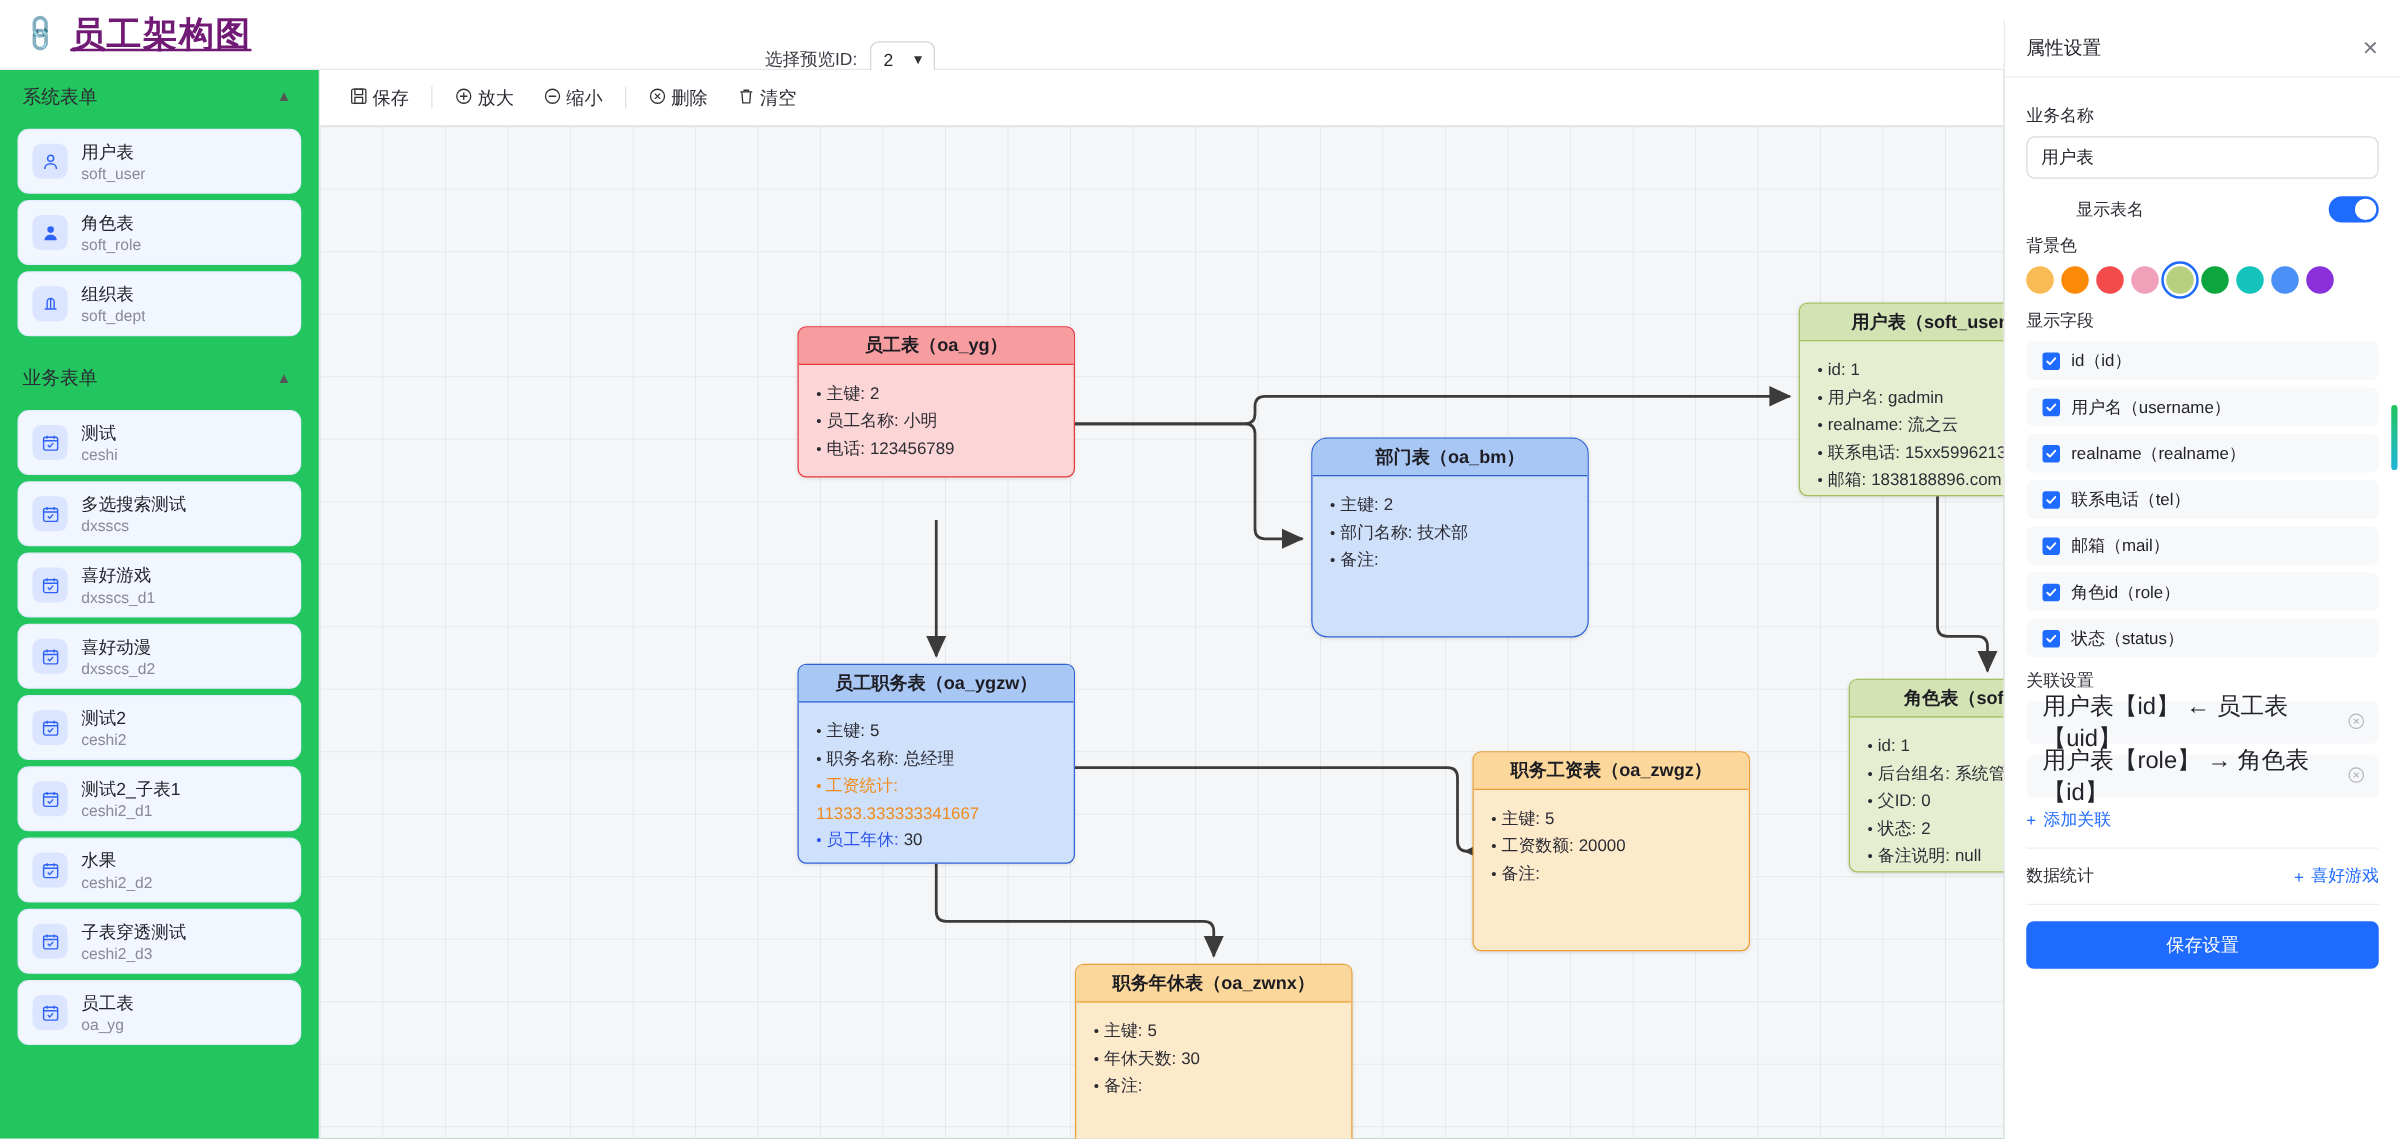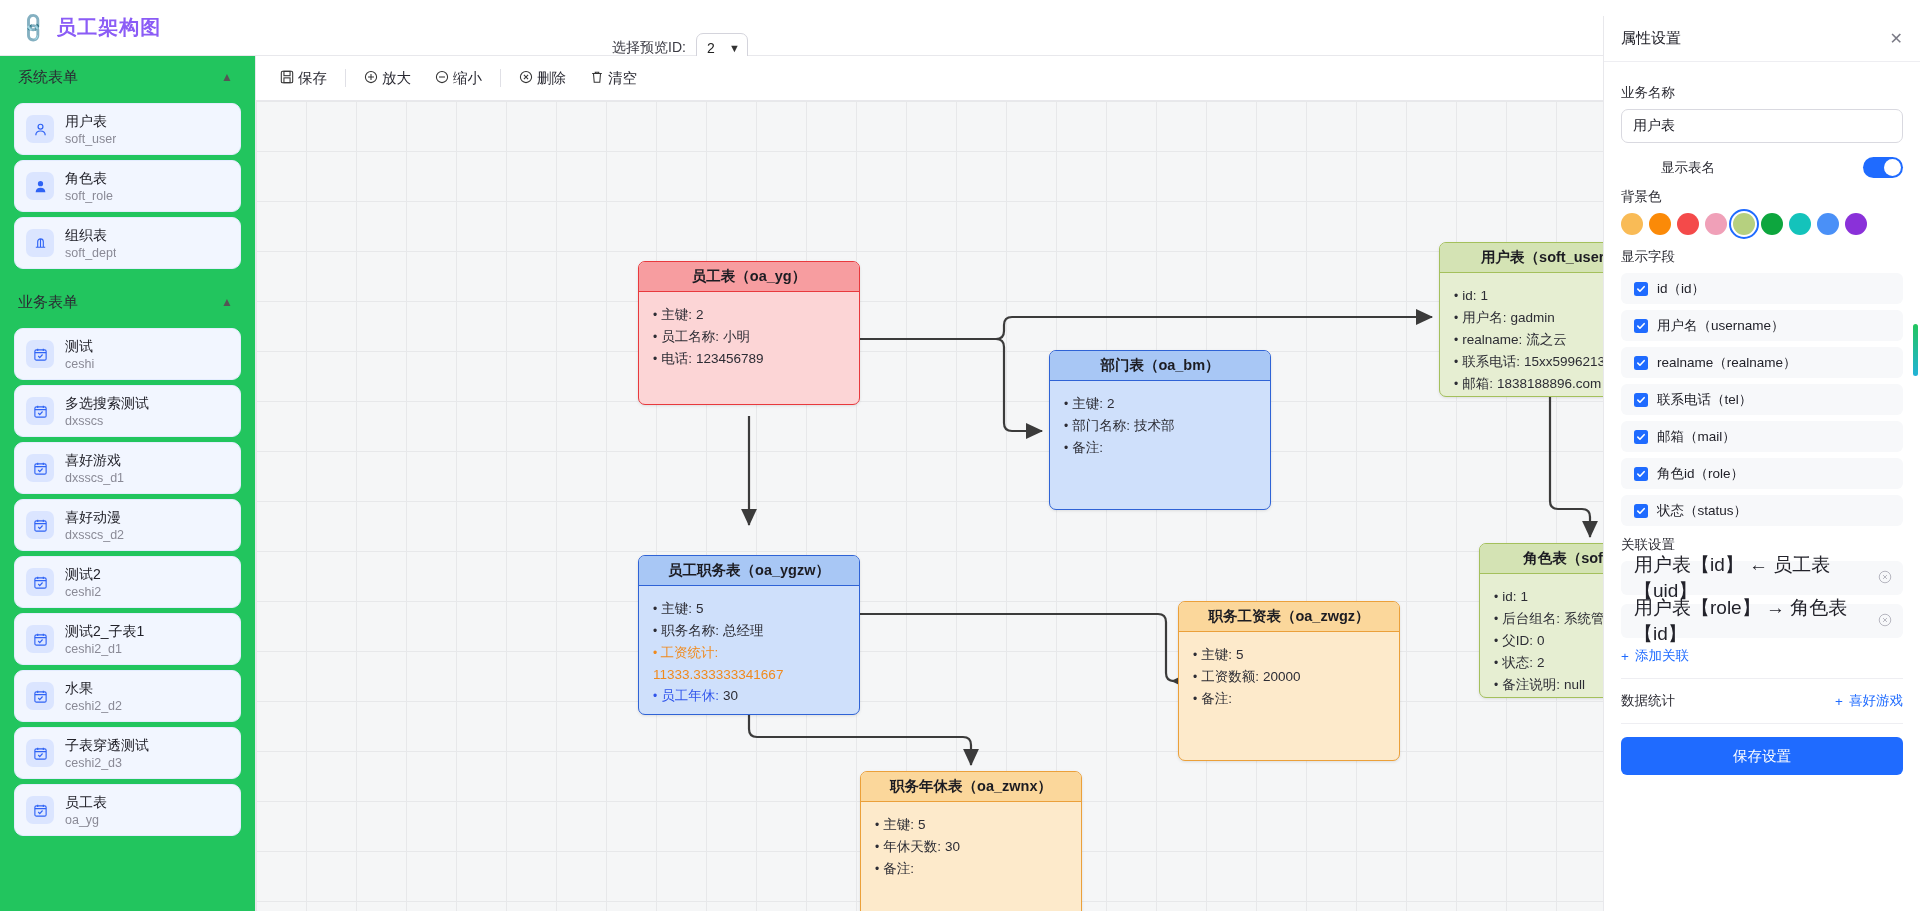--- a/index.html
+++ b/index.html
@@ -14,21 +14,21 @@
 
   
   .topbar {
     position: absolute; top: 0; left: 0; width: 1603px; height: 56px;
     background: #fff; border-bottom: 1px solid #e8e8ec;
     display: flex; align-items: center;
   }
   .brand { display: flex; align-items: center; gap: 10px; margin-left: 20px; }
   .link-icon { color: #2f54eb; font-size: 21px; line-height: 1; transform: rotate(-45deg); }
   .brand-title {
-    font-size: 20px; font-weight: bold; color: #8b5cf6; letter-spacing: 1px;
+    font-size: 28px; font-weight: bold; color: #701a75; letter-spacing: 1px; text-decoration: underline;
   }
   .preview-wrap {
     position: absolute; left: 612px; top: 0; height: 56px;
     display: flex; align-items: center; gap: 10px; margin-top: 20px;
   }
   .preview-label { font-size: 14px; color: #3b3b44; }
   .preview-select {
     width: 52px; height: 30px; border: 1px solid #d4d4dc; border-radius: 7px;
     background: #fff; display: flex; align-items: center; justify-content: space-between;
     padding: 0 7px 0 10px; font-size: 14px; color: #222; cursor: pointer;
@@ -431,41 +431,41 @@
           <path d="M1294,296 L1294,400 Q1294,408 1302,408 L1326,408 Q1334,408 1334,416 L1334,436"></path>
 
           <path d="M493,315 L493,424"></path>
 
           <path d="M604,513 L902,513 Q910,513 910,521 L910,572 Q910,580 918,580 L916,580"></path>
 
           <path d="M493,590 L493,628 Q493,636 501,636 L707,636 Q715,636 715,644 L715,664"></path>
         </g>
       </svg>
       <div id="nodes">
-          <div class="node n-red" style="left: 382px; top: 160px; width: 222px; height: 144px;">
+          <div class="node n-red" style="left: 382px; top: 160px; width: 222px; height: 121px;">
             <div class="node-head">员工表（oa_yg）</div>
             <div class="node-body">
               <div class="node-row">
                 <span class="bullet">•</span>
                 <span class="nr-key">主键:</span>
                 <span class="nr-val">2</span>
               </div>
               <div class="node-row">
                 <span class="bullet">•</span>
                 <span class="nr-key">员工名称:</span>
                 <span class="nr-val">小明</span>
               </div>
               <div class="node-row">
                 <span class="bullet">•</span>
                 <span class="nr-key">电话:</span>
                 <span class="nr-val">123456789</span>
               </div>
             </div>
           </div>
-          <div class="node n-blue" style="left: 793px; top: 249px; width: 222px; height: 160px;">
+          <div class="node n-blue" style="left: 793px; top: 249px; width: 222px; height: 160px; border-radius: 13px;">
             <div class="node-head">部门表（oa_bm）</div>
             <div class="node-body">
               <div class="node-row">
                 <span class="bullet">•</span>
                 <span class="nr-key">主键:</span>
                 <span class="nr-val">2</span>
               </div>
               <div class="node-row">
                 <span class="bullet">•</span>
                 <span class="nr-key">部门名称:</span>
@@ -501,21 +501,21 @@
                 <span class="nr-key">联系电话:</span>
                 <span class="nr-val">15xx5996213</span>
               </div>
               <div class="node-row">
                 <span class="bullet">•</span>
                 <span class="nr-key">邮箱:</span>
                 <span class="nr-val">1838188896.com</span>
               </div>
             </div>
           </div>
-          <div class="node n-blue" style="left: 382px; top: 454px; width: 222px; height: 160px;">
+          <div class="node n-blue" style="left: 382px; top: 430px; width: 222px; height: 160px;">
             <div class="node-head">员工职务表（oa_ygzw）</div>
             <div class="node-body">
               <div class="node-row">
                 <span class="bullet">•</span>
                 <span class="nr-key">主键:</span>
                 <span class="nr-val">5</span>
               </div>
               <div class="node-row">
                 <span class="bullet">•</span>
                 <span class="nr-key">职务名称:</span>

